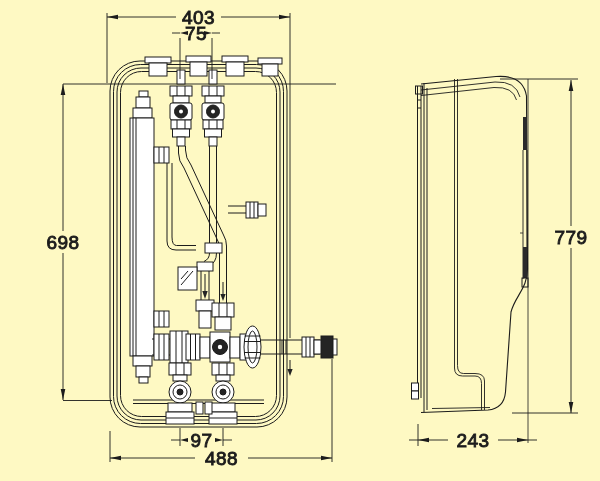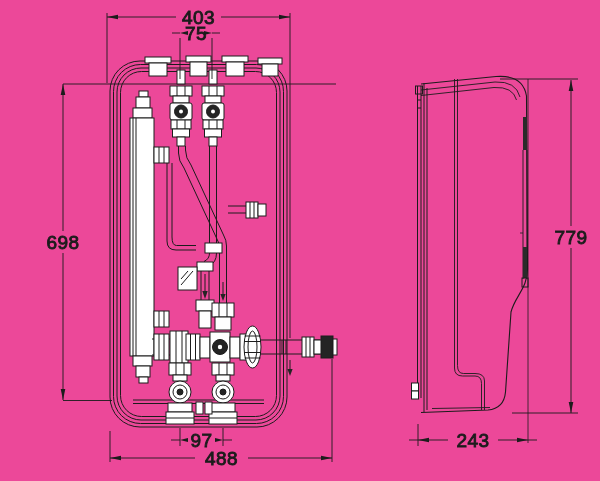--- a/index.html
+++ b/index.html
@@ -1,16 +1,16 @@
 <!DOCTYPE html>
 <html><head>
 <meta charset="utf-8">
 <style>
   html,body{margin:0;padding:0;background:#ffffff;}
-  .stage{position:relative;width:600px;height:481px;background:#ec4899;overflow:hidden;}
+  .stage{position:relative;width:600px;height:481px;background:#fef9c3;overflow:hidden;}
   svg{display:block;}
   text.dim{font-family:"Liberation Sans", sans-serif;font-size:19px;letter-spacing:.4px;fill:#1c1c1c;}
 </style>
 </head>
 <body>
 
 <div class="stage">
 <svg width="600" height="481" viewBox="0 0 600 481">
 
   <g stroke="#1c1c1c" fill="none" stroke-width="1">

